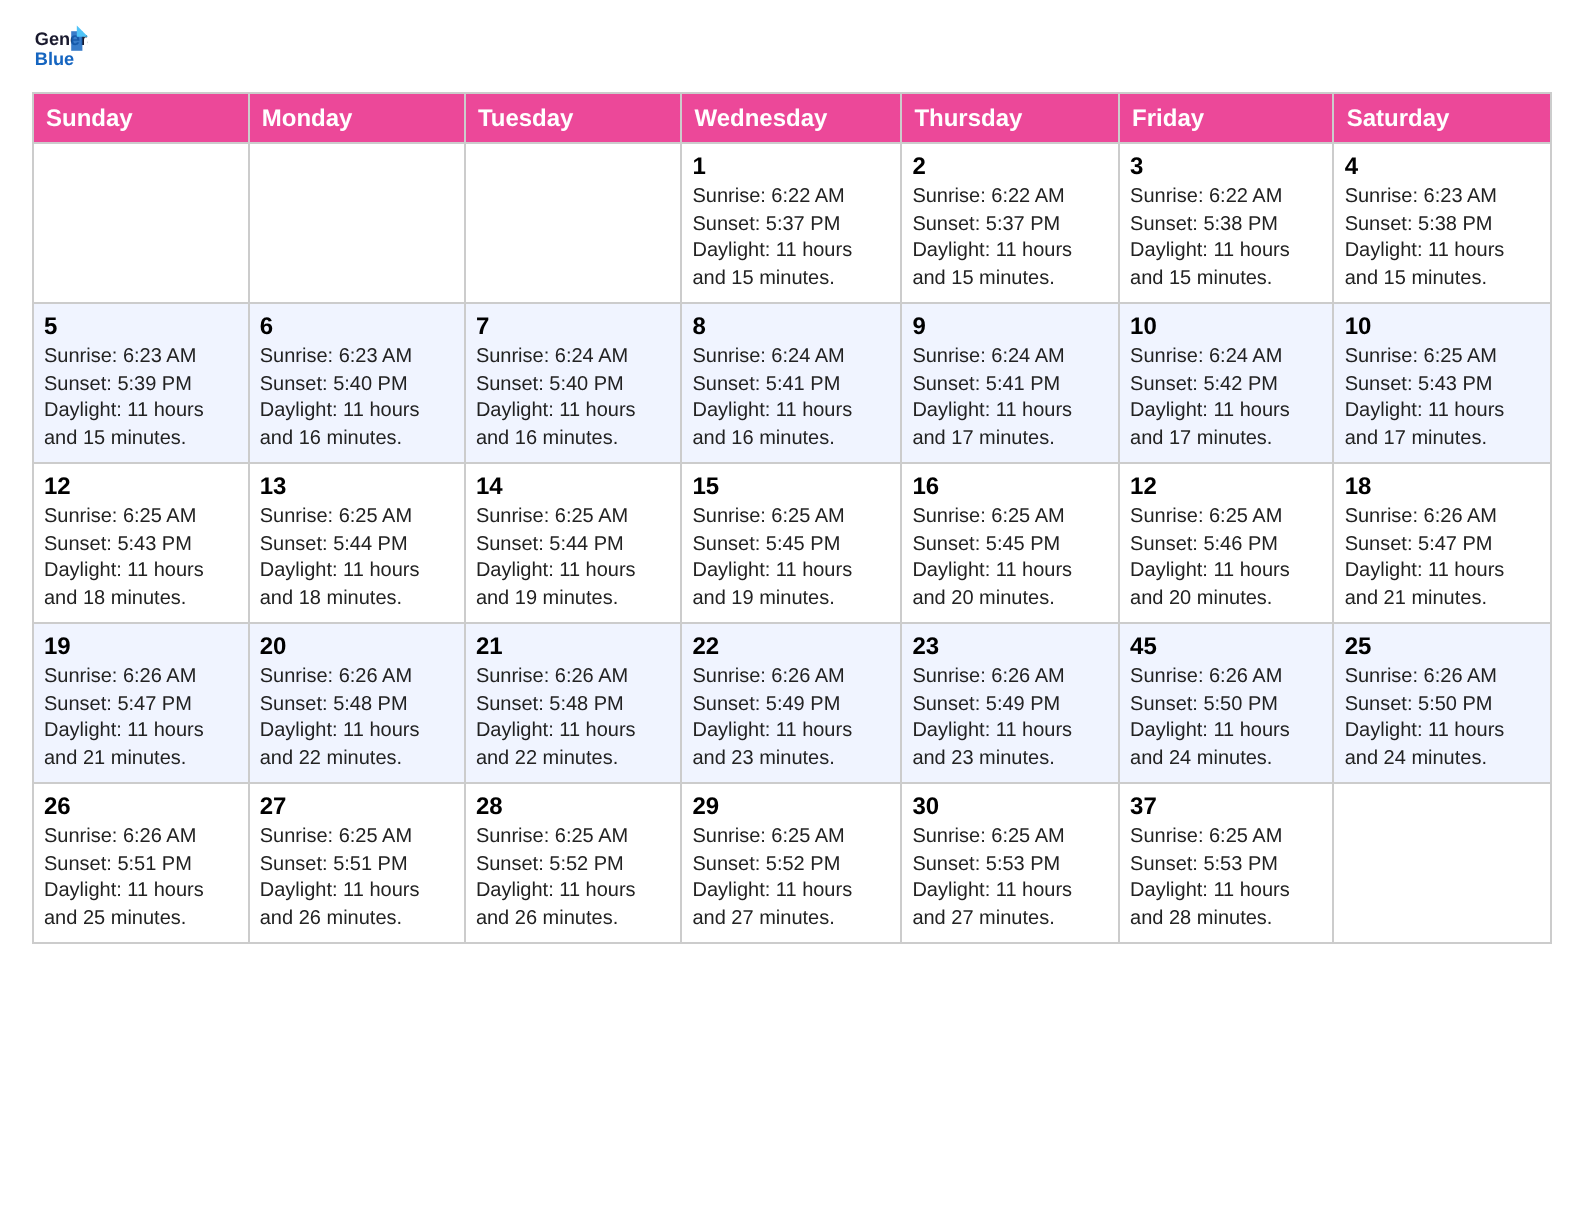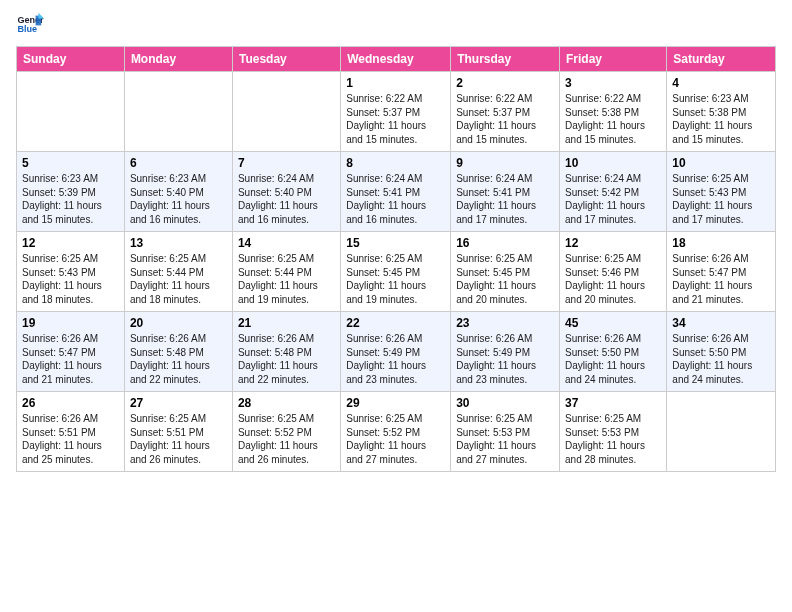--- a/index.html
+++ b/index.html
@@ -211,21 +211,21 @@
           </td>
           <td>
             <div class="day-number">23</div>
             <div class="day-info">Sunrise: 6:26 AM<br>Sunset: 5:49 PM<br>Daylight: 11 hours and 23 minutes.</div>
           </td>
           <td>
             <div class="day-number">45</div>
             <div class="day-info">Sunrise: 6:26 AM<br>Sunset: 5:50 PM<br>Daylight: 11 hours and 24 minutes.</div>
           </td>
           <td>
-            <div class="day-number">34</div>
+            <div class="day-number">25</div>
             <div class="day-info">Sunrise: 6:26 AM<br>Sunset: 5:50 PM<br>Daylight: 11 hours and 24 minutes.</div>
           </td>
         </tr>
         <tr class="row-even">
           <td>
             <div class="day-number">26</div>
             <div class="day-info">Sunrise: 6:26 AM<br>Sunset: 5:51 PM<br>Daylight: 11 hours and 25 minutes.</div>
           </td>
           <td>
             <div class="day-number">27</div>

